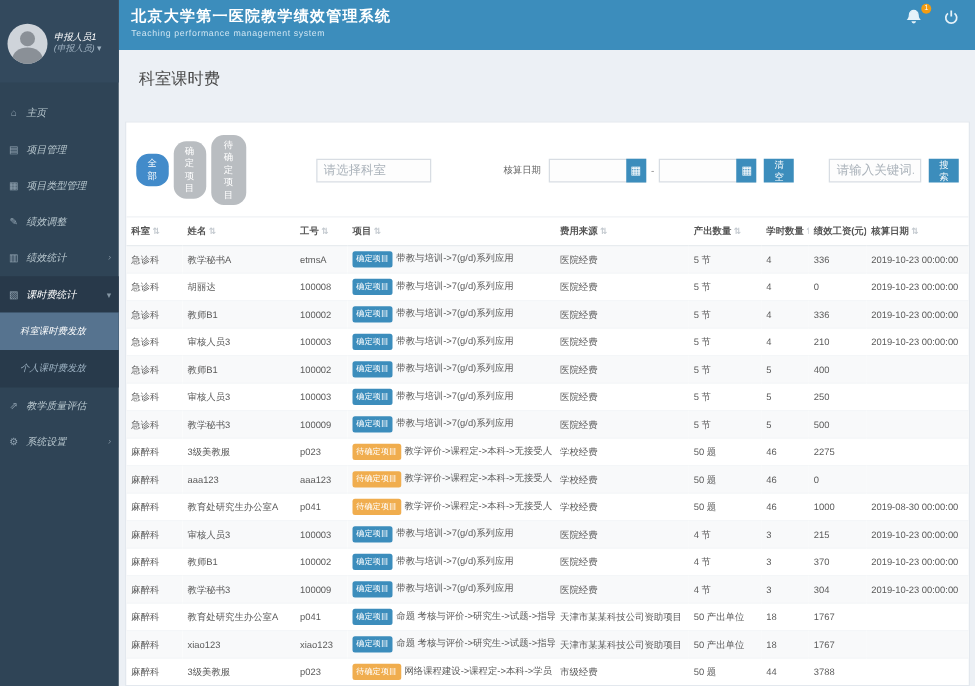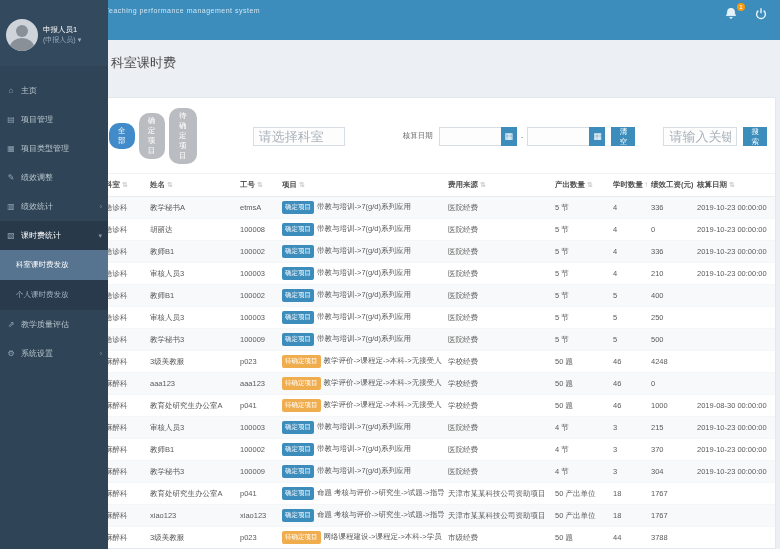--- a/index.html
+++ b/index.html
@@ -1,20 +1,20 @@
 <!DOCTYPE html>
 <html><head>
 <meta charset="utf-8">
 <style>
   * { margin:0; padding:0; box-sizing:border-box; }
   html,body { width:780px; height:549px; overflow:hidden; }
   body { font-family:"Liberation Sans","DejaVu Sans",sans-serif; background:#ecf0f5; position:relative; color:#555; }
 
   
-  .sidebar { position:absolute; left:0; top:0; width:108px; height:549px; background:#2f4456; z-index:3; }
+  .sidebar { position:absolute; left:0; top:0; width:95px; height:549px; background:#2f4456; z-index:3;font-style:italic; }
   .user-panel { height:66px; padding:8px 5px 4px 6px; display:flex; align-items:center; gap:5px; background:#33495d; }
   .avatar { width:32px; height:32px; border-radius:50%; background:#cfd4da; position:relative; overflow:hidden; flex:none; }
   .avatar:before { content:""; position:absolute; left:10px; top:6px; width:12px; height:12px; border-radius:50%; background:#8a9097; }
   .avatar:after { content:""; position:absolute; left:4px; top:19px; width:24px; height:18px; border-radius:50%; background:#8a9097; }
   .user-meta { font-size:7.5px; color:#fff; line-height:1.5; }
   .user-meta .role { color:#9fb1c1; font-size:7px; }
   .menu { margin-top:10px; }
   .menu-item { height:29px; display:flex; align-items:center; gap:5px; padding:0 6px; font-size:8px; color:#b8c7ce; cursor:pointer; }
   .menu-item .mi { width:10px; text-align:center; font-size:8px; color:#93a5b3; flex:none; }
   .menu-item .arrow { margin-left:auto; font-size:7px; color:#8596a4; }
@@ -34,21 +34,21 @@
 
   
   .page-title { position:absolute; left:95px; top:40px; right:0; height:46px; padding:14px 0 0 16px; font-size:13px; color:#4a4a4a; }
   .panel { position:absolute; left:100px; top:97px; width:676px; height:452px; background:#fff; border:1px solid #e3e8ee; overflow:hidden; }
 
   
   .toolbar { display:flex; align-items:center; padding:10px 8px 9px 8px; border-bottom:1px solid #f0f2f5; }
   .pill { border:none; border-radius:10px; color:#fff; font-size:7.5px; padding:3px 9px; margin-right:4px; cursor:pointer; font-family:inherit; }
   .pill.active { background:#428bca; }
   .pill.inactive { background:#b9bdc1; }
-  .tb-input { height:19px; border:1px solid #d8dde3; background:#fdfdfd; font-size:13px; color:#555; padding:0 5px; font-family:inherit; }
+  .tb-input { height:19px; border:1px solid #d8dde3; background:#fdfdfd; font-size:10px; color:#555; padding:0 5px; font-family:inherit; }
   .tb-input::placeholder { color:#aab2ba; }
   .dept-input { width:92px; margin-left:52px; }
   .date-label { font-size:7.5px; color:#666; margin-left:58px; margin-right:6px; white-space:nowrap; }
   .date-wrap { display:flex; align-items:center; border:1px solid #d8dde3; height:19px; background:#fdfdfd; }
   .date-wrap input { border:none; width:62px; height:17px; font-size:7px; padding:0 4px; background:transparent; font-family:inherit; }
   .cal-addon { width:16px; height:19px; margin:-1px; background:#3c8dbc; color:#fff; font-size:9px; line-height:19px; text-align:center; cursor:pointer; flex:none; }
   .dash { margin:0 4px; color:#888; font-size:8px; }
   .btn-blue { background:#3c8dbc; border:none; color:#fff; font-size:7.5px; height:19px; padding:0 8px; margin-left:6px; cursor:pointer; font-family:inherit; }
   .kw-input { width:74px; margin-left:28px; }
 
@@ -114,20 +114,21 @@
     </div>
     <div class="menu-item">
       <span class="mi">⚙</span>
       <span>系统设置</span>
       <span class="arrow">›</span>
     </div>
   </div>
 </div>
 
 <div class="topbar">
+  <div class="title">北京大学第一医院教学绩效管理系统</div>
   <div class="subtitle">Teaching performance management system</div>
   <div class="topbar-icons">
     <div class="icon-btn">
       <svg viewBox="0 0 16 16">
           <path d="M8 1.5a4 4 0 0 0-4 4c0 3-1.3 4.3-1.3 4.3h10.6S12 8.5 12 5.5a4 4 0 0 0-4-4z"></path>
           <path d="M6.6 12a1.5 1.5 0 0 0 2.8 0z"></path>
         </svg>
       <span class="badge">1</span>
     </div>
     <div class="icon-btn">
@@ -276,21 +277,21 @@
   </tr>
 
   <tr>
     <td>麻醉科</td>
     <td>3级美教服</td>
     <td>p023</td>
     <td><span class="tag pending">待确定项目</span><span>教学评价-&gt;课程定-&gt;本科-&gt;无接受人</span></td>
     <td>学校经费</td>
     <td>50 题</td>
     <td>46</td>
-    <td>4248</td>
+    <td>2275</td>
     <td></td>
   </tr>
 
   <tr>
     <td>麻醉科</td>
     <td>aaa123</td>
     <td>aaa123</td>
     <td><span class="tag pending">待确定项目</span><span>教学评价-&gt;课程定-&gt;本科-&gt;无接受人</span></td>
     <td>学校经费</td>
     <td>50 题</td>

